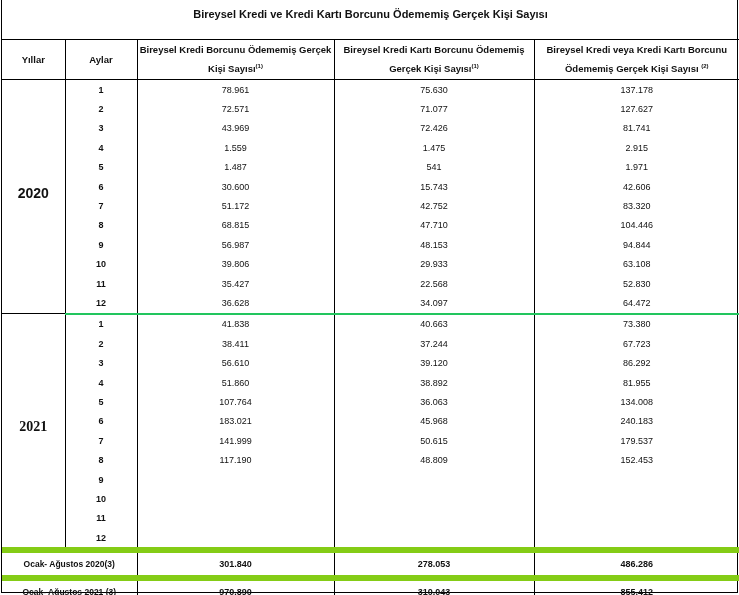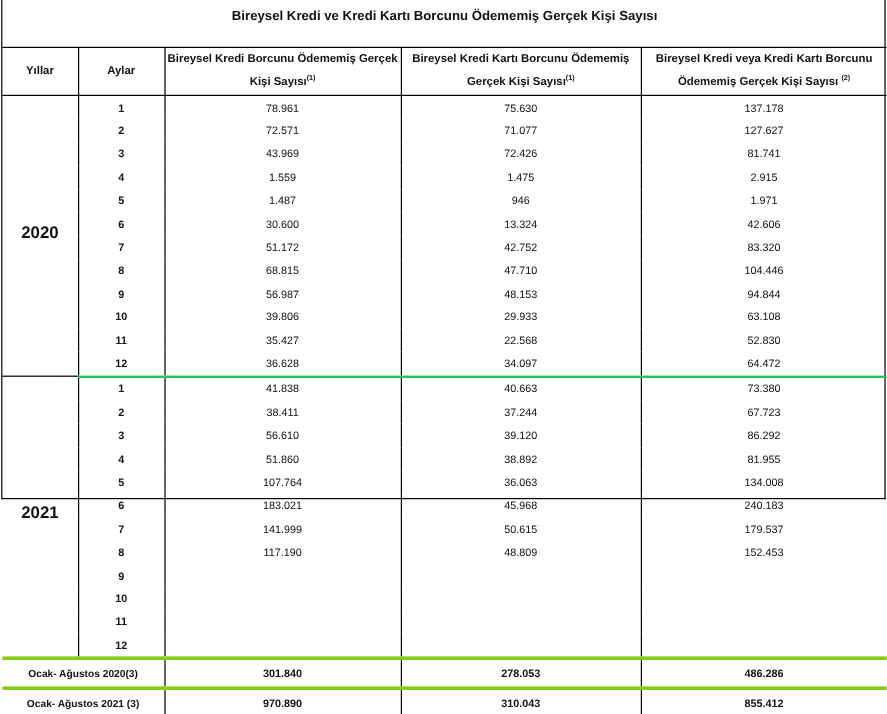--- a/index.html
+++ b/index.html
@@ -1,35 +1,35 @@
 <!DOCTYPE html>
 <html><head>
   <meta charset="utf-8">
   <style>
     html, body { margin: 0; padding: 0; background: #ffffff; }
     body { width: 739px; height: 595px; overflow: hidden; position: relative; font-family: "Liberation Sans", sans-serif; color: #111; }
-    .frame { position: absolute; left: 1px; top: 0; width: 737px; height: 416px; border: 1px solid #000; border-top: none; box-sizing: border-box; }
+    .frame { position: absolute; left: 1px; top: 0; width: 737px; height: 593px; border: 1px solid #000; border-top: none; box-sizing: border-box; }
     .title-area { position: absolute; left: 0; top: 0; width: 737px; height: 40px; text-align: center; font-weight: bold; font-size: 10.5px; border-bottom: 1px solid #000; box-sizing: border-box; }
     .title { position: absolute; left: 0; right: 0; top: 8px; font-size: 11px; }
     .subtitle { position: absolute; left: 0; right: 0; top: 23px; font-size: 9.5px; }
     table { position: absolute; left: 0; top: 40px; border-collapse: collapse; table-layout: fixed; width: 737px; }
     td, th { padding: 0; text-align: center; font-size: 8.5px; }
     th { font-weight: bold; height: 39px; border-bottom: 1px solid #000; vertical-align: middle; line-height: 16px; font-size: 9.5px; }
     .vline { border-right: 1px solid #000; }
     .col-year { width: 63px; }
     .col-month { width: 72px; }
     .col-a { width: 197px; }
     .col-b { width: 200px; }
     .col-c { width: auto; }
     sup { font-size: 6px; vertical-align: 4px; }
     .year-cell { font-weight: bold; font-size: 14px; vertical-align: bottom; padding-bottom: 112px; }
     .month-cell { font-weight: bold; font-size: 9px; height: 19.4px; }
     .val { font-size: 9px; height: 19.4px; }
     .group-end td { border-bottom: 2px solid #22c55e; }
-    .total td { height: 22px; font-weight: bold; font-size: 9px; border-top: 3px solid #84cc16; }
+    .total td { height: 22px; font-weight: bold; font-size: 9px; border-top: 6px solid #84cc16; }
     .total td.label { font-size: 8.5px; }
   </style>
 </head>
 <body>
 
 <div class="frame">
   <div class="title-area">
     <div class="title">Bireysel Kredi ve Kredi Kartı Borcunu Ödememiş Gerçek Kişi Sayısı</div>
   </div>
 
@@ -72,27 +72,27 @@
         </tr>
         <tr>
           <td class="month-cell vline">4</td>
           <td class="val vline">1.559</td>
           <td class="val vline">1.475</td>
           <td class="val">2.915</td>
         </tr>
         <tr>
           <td class="month-cell vline">5</td>
           <td class="val vline">1.487</td>
-          <td class="val vline">946</td>
+          <td class="val vline">541</td>
           <td class="val">1.971</td>
         </tr>
         <tr>
           <td class="month-cell vline">6</td>
           <td class="val vline">30.600</td>
-          <td class="val vline">13.324</td>
+          <td class="val vline">15.743</td>
           <td class="val">42.606</td>
         </tr>
         <tr>
           <td class="month-cell vline">7</td>
           <td class="val vline">51.172</td>
           <td class="val vline">42.752</td>
           <td class="val">83.320</td>
         </tr>
         <tr>
           <td class="month-cell vline">8</td>
@@ -118,21 +118,21 @@
           <td class="val vline">22.568</td>
           <td class="val">52.830</td>
         </tr>
         <tr class="group-end">
           <td class="month-cell vline">12</td>
           <td class="val vline">36.628</td>
           <td class="val vline">34.097</td>
           <td class="val">64.472</td>
         </tr>
         <tr>
-          <td rowspan="12" class="vline year-cell" style="border-bottom: 1px solid rgb(0, 0, 0);">2021</td>
+          <td rowspan="12" class="vline year-cell" style="border-bottom: 1px solid rgb(0, 0, 0); font-family: Liberation Serif, serif;">2021</td>
           <td class="month-cell vline">1</td>
           <td class="val vline">41.838</td>
           <td class="val vline">40.663</td>
           <td class="val">73.380</td>
         </tr>
         <tr>
           <td class="month-cell vline">2</td>
           <td class="val vline">38.411</td>
           <td class="val vline">37.244</td>
           <td class="val">67.723</td>

